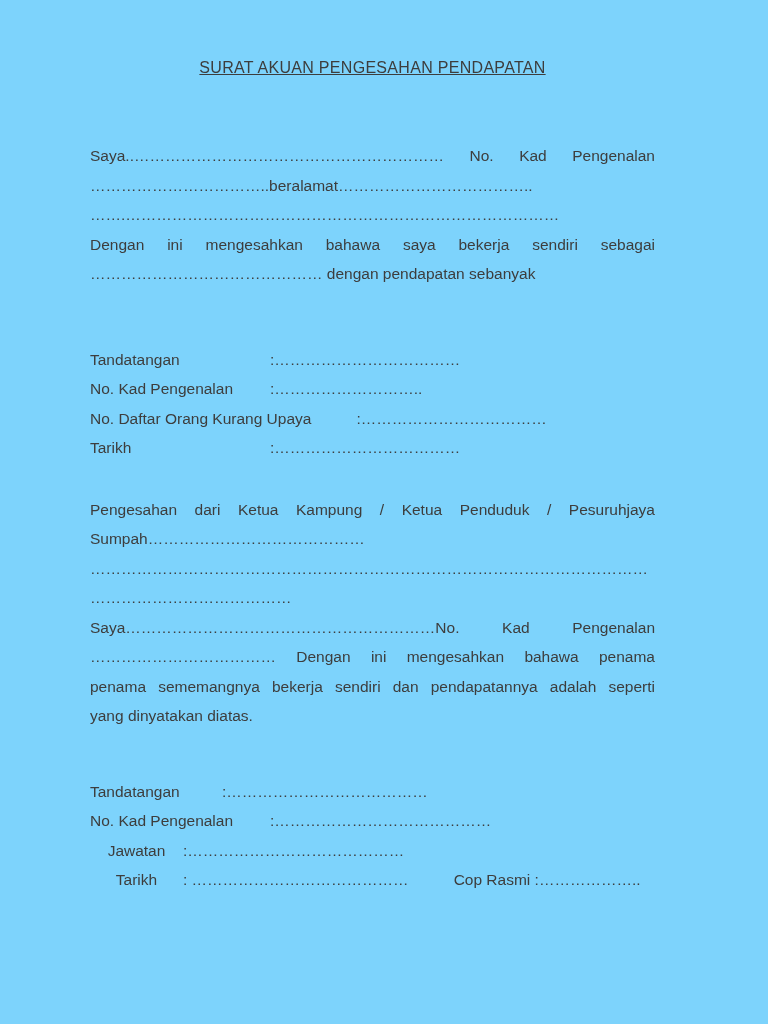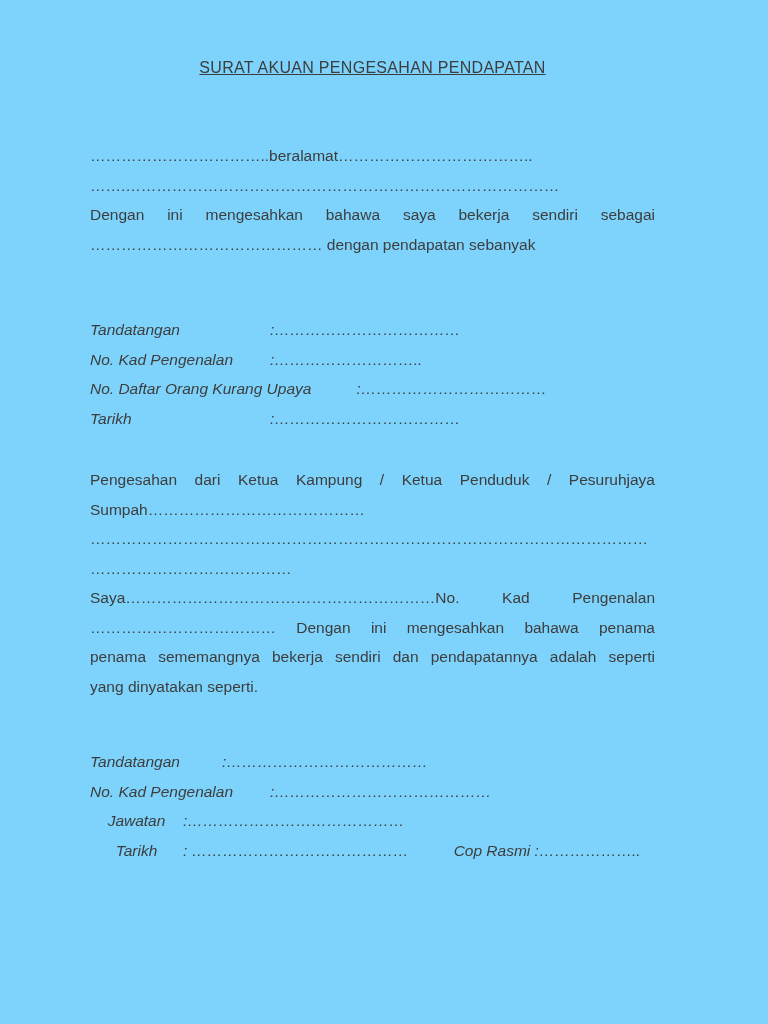--- a/index.html
+++ b/index.html
@@ -43,38 +43,39 @@
     text-align-last: justify;
   }
   .intro { margin-top: 62px; }
   .verify { margin-top: 32px; }
   .sig-block {
     font-size: 15.5px;
     line-height: 29.5px;
   }
   .sig1 { margin-top: 56px; }
   .sig2 { margin-top: 46px; }
-  .sig-row { display: flex; white-space: nowrap; font-style: italic; }
+  .sig-row { display: flex; white-space: nowrap; }
   .lbl { flex: 0 0 auto; }
   .w180 { width: 180px; }
   .w132 { width: 132px; }
   .w93  { width: 93px; text-align: center; }
   .indent45 { margin-left: 45px; }
   .val { flex: 0 0 auto; }
   .extra { margin-left: 45px; }
 </style>
 </head>
 <body>
 
 <div class="page">
   <div class="content">
 
     <h1 class="title">SURAT AKUAN PENGESAHAN PENDAPATAN</h1>
 
     <div class="para intro">
+      <div class="line j">Saya..…………………………………………………… No. Kad Pengenalan</div>
       <div class="line">……………………………..beralamat………………………………..</div>
       <div class="line">…….…………………………………………………………………………</div>
       <div class="line j">Dengan ini mengesahkan bahawa saya bekerja sendiri sebagai</div>
       <div class="line">……………………………………… dengan pendapatan sebanyak</div>
     </div>
 
     <div class="sig-block sig1">
       <div class="sig-row">
         <span class="lbl w180">Tandatangan</span>
         <span class="val">:………………………………</span>
@@ -94,21 +95,21 @@
     </div>
 
     <div class="para verify">
       <div class="line j">Pengesahan dari Ketua Kampung / Ketua Penduduk / Pesuruhjaya</div>
       <div class="line">Sumpah……………………………………</div>
       <div class="line">………………………………………………………………………………………………</div>
       <div class="line">…………………………………</div>
       <div class="line j">Saya……………………………………………………No. Kad Pengenalan</div>
       <div class="line j">……………………………… Dengan ini mengesahkan bahawa penama</div>
       <div class="line j">penama sememangnya bekerja sendiri dan pendapatannya adalah seperti</div>
-      <div class="line">yang dinyatakan seperti.</div>
+      <div class="line">yang dinyatakan diatas.</div>
     </div>
 
     <div class="sig-block sig2">
       <div class="sig-row">
         <span class="lbl w132">Tandatangan</span>
         <span class="val">:…………………………………</span>
       </div>
       <div class="sig-row">
         <span class="lbl w180">No. Kad Pengenalan</span>
         <span class="val">:……………………………………</span>

